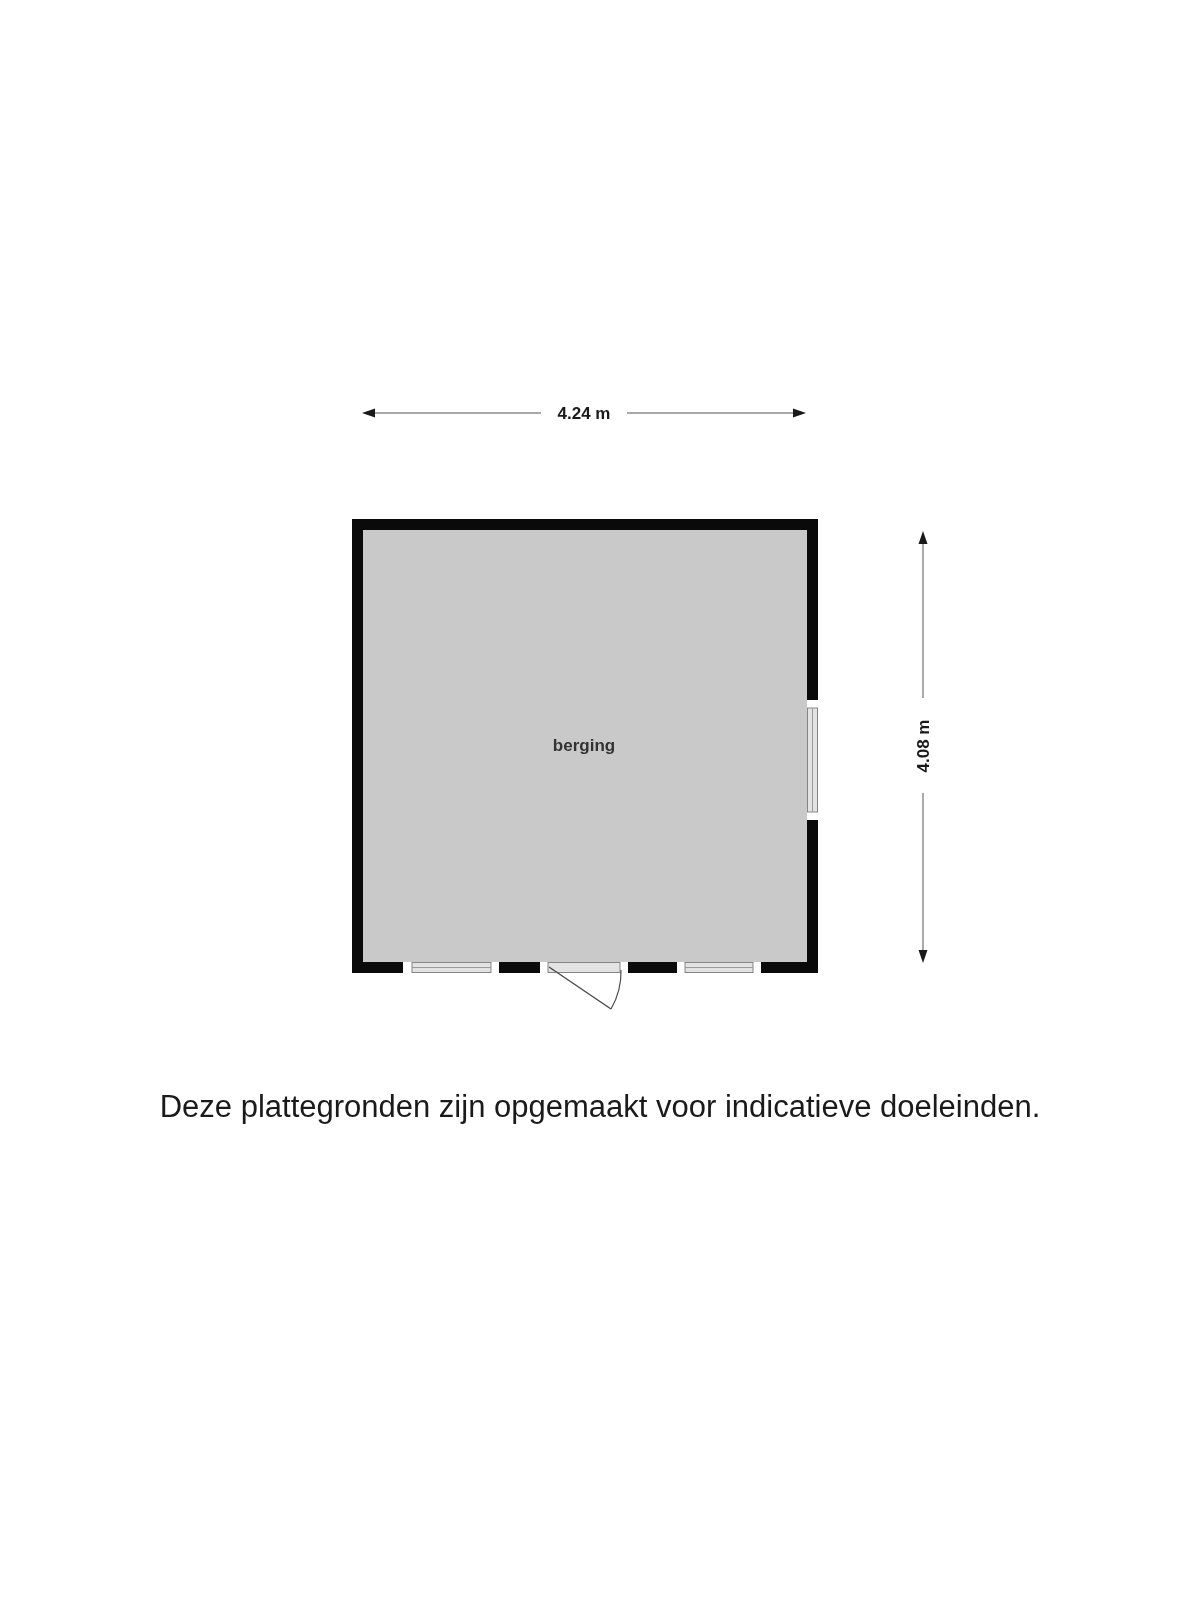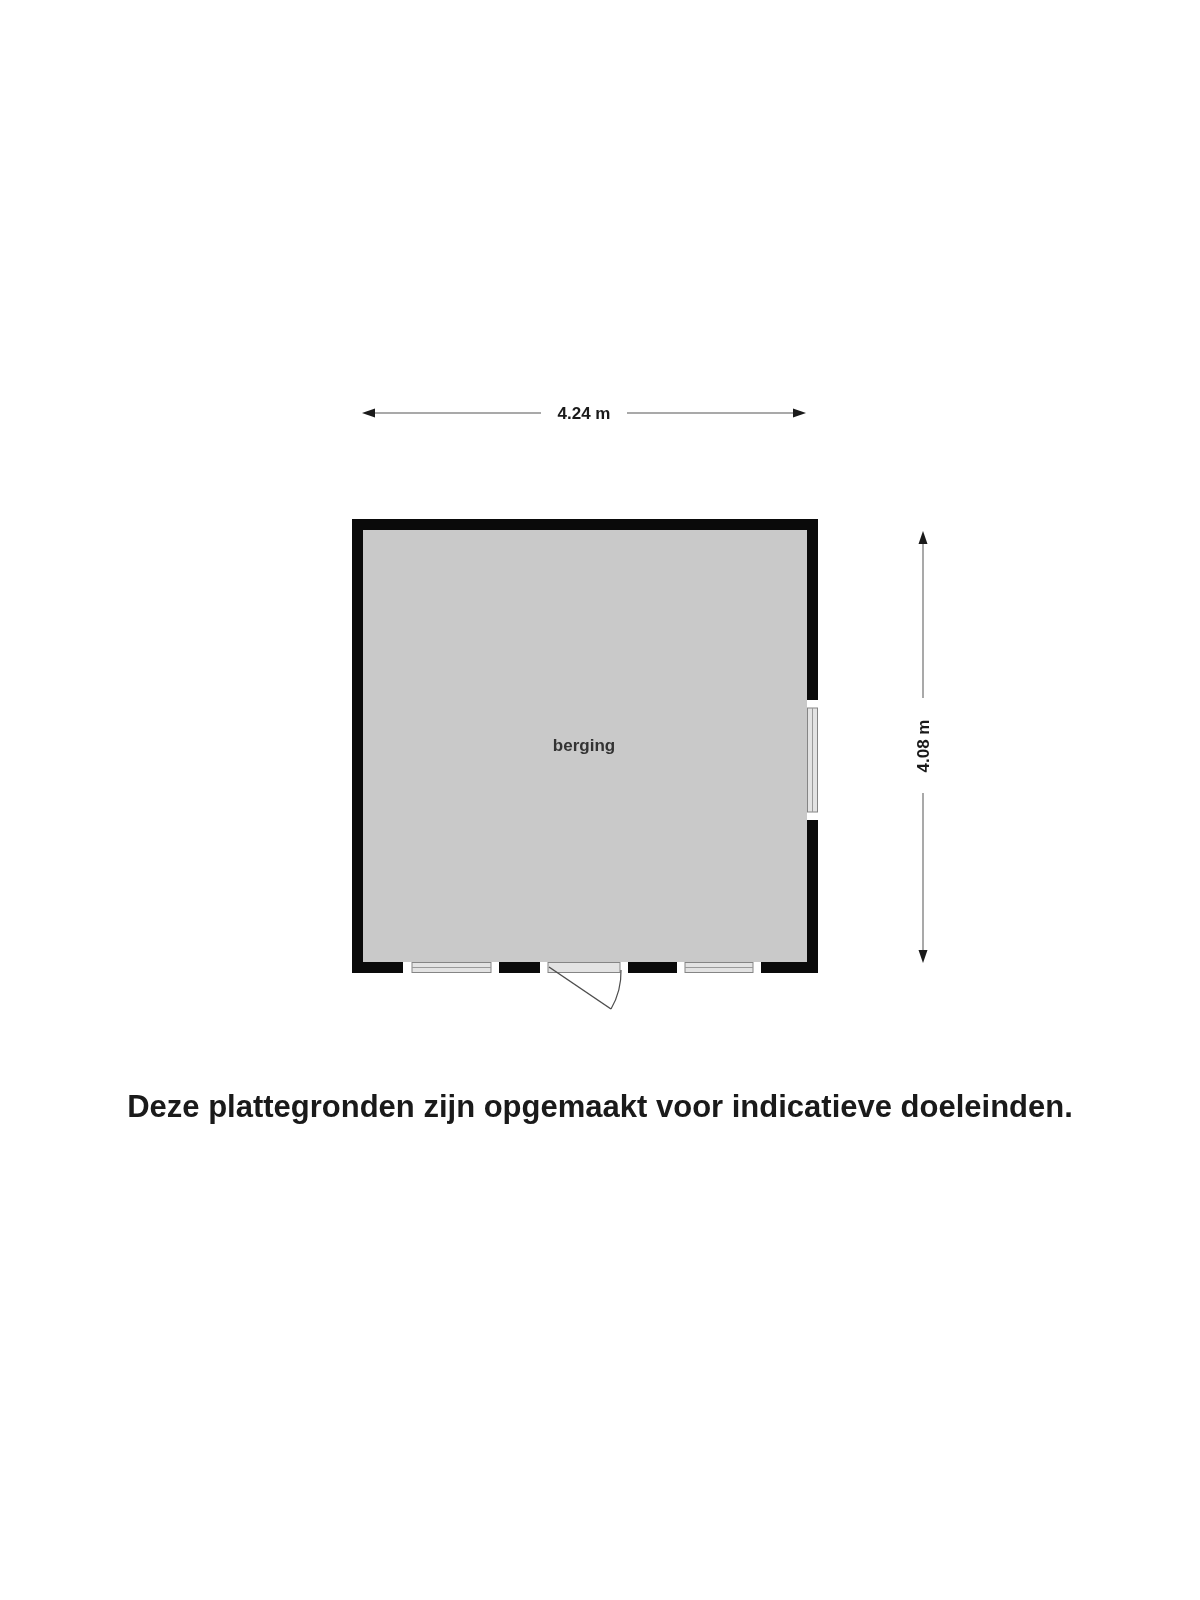--- a/index.html
+++ b/index.html
@@ -37,21 +37,21 @@
   }
   .disclaimer {
     position: absolute;
     left: 0;
     top: 1086px;
     width: 1200px;
     text-align: center;
     font-family: "Liberation Sans", sans-serif;
     font-size: 31px;
     line-height: 41px;
-    font-weight: bold;
+    font-weight: normal;
     color: #1a1a1a;
   }
 </style>
 </head>
 <body>
 
 <div class="canvas">
 
   <svg class="plan-svg" width="1200" height="1060" viewBox="0 0 1200 1060">
 

